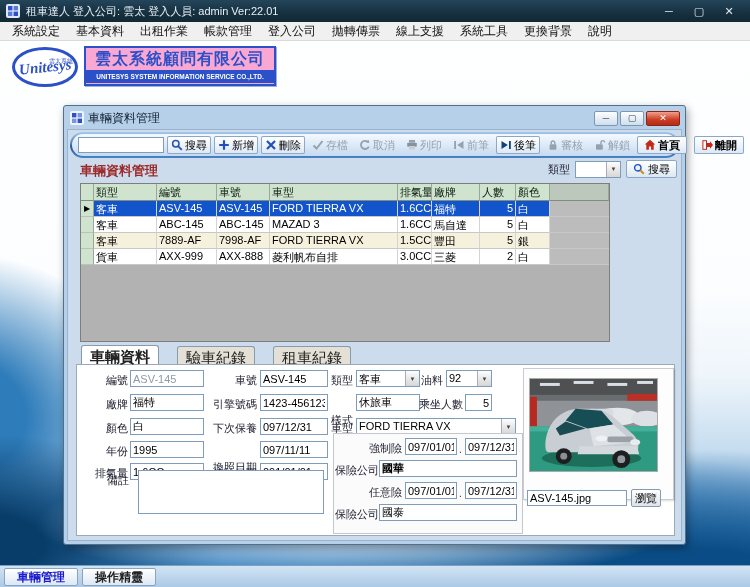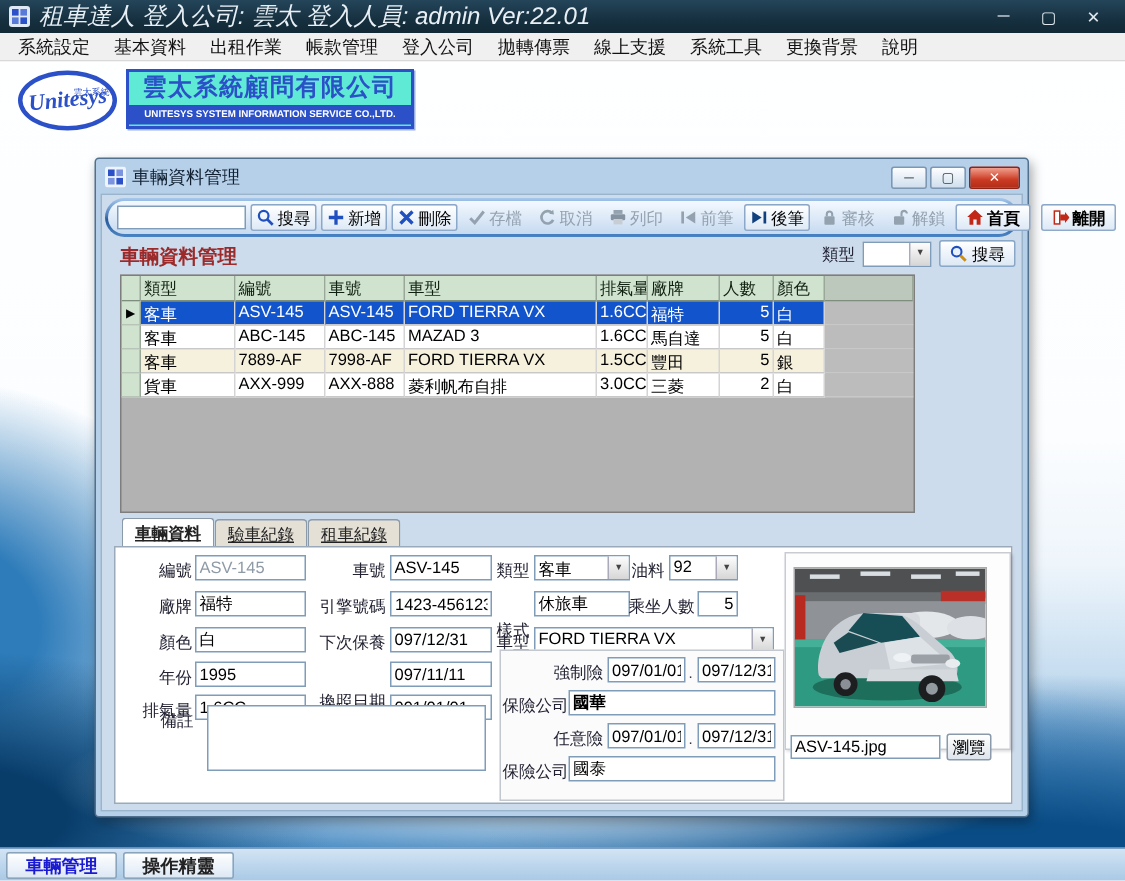--- a/index.html
+++ b/index.html
@@ -3,21 +3,21 @@
 <meta charset="utf-8">
 <style>
   * { box-sizing: border-box; margin:0; padding:0; }
   html,body { width:750px; height:587px; overflow:hidden; }
   body { font-family:"Liberation Sans","DejaVu Sans",sans-serif; font-size:11px; position:relative; background:#fff; }
 
   
   .titlebar { position:absolute; left:0; top:0; width:750px; height:22px;
     background:linear-gradient(180deg,#24455a 0%,#16303f 60%,#122835 100%);
     display:flex; align-items:center; padding:0 6px; gap:6px; }
-  .titlebar-text { color:#e8f0f6; font-size:16px;font-style:italic; }
+  .titlebar-text { color:#e8f0f6; font-size:11px; }
   .win-ctrls { margin-left:auto; display:flex; }
   .win-ctrl { width:30px; height:20px; color:#dfe8ee; font-size:11px; display:flex; align-items:center; justify-content:center; }
   .menubar { position:absolute; left:0; top:22px; width:750px; height:19px; background:#f0f0f0;
     border-bottom:1px solid #d9d9d9; display:flex; align-items:center; padding-left:4px; }
   .menu-item { padding:0 8px; font-size:12px; color:#111; height:19px; line-height:19px; }
 
   
   .desktop { position:absolute; left:0; top:41px; width:750px; height:524px;
     background:
       radial-gradient(60% 16% at 48% 92%, rgba(255,255,255,.95), rgba(255,255,255,0) 72%),
@@ -26,21 +26,21 @@
       radial-gradient(65% 36% at 92% 106%, #0a4d86 25%, rgba(10,77,134,0) 78%),
       radial-gradient(120% 52% at 50% 118%, #1668ac 30%, #5ea0d8 58%, rgba(200,225,245,0) 82%),
       linear-gradient(180deg,#feffff 0%,#fbfdff 48%,#eef5fb 64%,#c6ddf0 78%,#84b7e2 90%,#3f84c2 100%); }
 
   
   .logo-oval { position:absolute; left:12px; top:47px; width:66px; height:40px; background:#fff;
     border:3px solid #2b50c8; border-radius:50%; box-shadow:0 0 0 1px #fff inset; overflow:hidden; }
   .logo-script { font-family:"Liberation Serif","DejaVu Serif",serif; font-style:italic; font-weight:bold;
     color:#2b50c8; font-size:15px; position:absolute; left:4px; top:9px; transform:rotate(-6deg); }
   .logo-sub { position:absolute; right:2px; top:7px; font-size:6px; color:#2b50c8; }
-  .company-box { position:absolute; left:84px; top:46px; width:192px; height:40px; background:#5eead4;
+  .company-box { position:absolute; left:84px; top:46px; width:192px; height:40px; background:#f9a8d4;
     border:2px solid #2b50c8; box-shadow:1px 1px 0 #9ab0e0; }
   .company-zh { color:#2b50c8; font-weight:bold; font-size:16px; text-align:center; letter-spacing:1px; line-height:22px; white-space:nowrap; }
   .company-en { background:#2b50c8; color:#fff; font-size:6.5px; font-weight:bold; text-align:center; line-height:13px; white-space:nowrap; }
 
   
   .win { position:absolute; left:63px; top:105px; width:623px; height:440px;
     border:1px solid #50708e; background:#b6d0ea; padding:3px; border-radius:3px;
     box-shadow:2px 3px 8px rgba(0,0,0,.35); }
   .win-titlebar { height:20px; display:flex; align-items:center; gap:4px; padding:0 2px 2px 3px; }
   .win-title { font-size:12px; color:#102030; }
@@ -88,22 +88,22 @@
     font-size:8px; color:#000; display:flex; align-items:center; justify-content:center; }
   .gc { background:#fff; border-right:1px solid #d4d4d4; border-bottom:1px solid #c8c8c8;
     font-size:11px; padding:1px 2px; overflow:hidden; white-space:nowrap; }
   .gc.num { text-align:right; }
   .gfill { background:#bcbcbc; border-bottom:1px solid #c8c8c8; }
   .grow.alt .gc { background:#f6f1dd; }
   .grow.sel .gc { background:#1254cc; color:#fff; }
 
   
   .tabs { position:absolute; left:13px; top:216px; height:18px; display:flex; }
-  .tab { height:18px; padding:2px 8px 0; font-size:11px; border:1px solid #8a9aaa; border-bottom:none;
-    border-radius:3px 3px 0 0; background:#e4e0d6; margin-right:0; color:#222;text-decoration:underline; }
+  .tab { height:18px; padding:2px 8px 0; font-size:15px; border:1px solid #8a9aaa; border-bottom:none;
+    border-radius:3px 3px 0 0; background:#e4e0d6; margin-right:18px; color:#222; }
   .tab.active { background:#fff; height:19px; margin-top:-1px; font-weight:bold; position:relative; z-index:2; }
 
   
   .form-panel { position:absolute; left:8px; top:234px; width:599px; height:172px; background:#fff;
     border:1px solid #9aaabb; }
   .fl { position:absolute; font-size:11px; color:#223; text-align:right; white-space:nowrap; }
   .fi { position:absolute; height:17px; border:1px solid #7f9db9; font-size:11px; padding:0 2px;
     font-family:"Liberation Sans","DejaVu Sans",sans-serif; background:#fff; color:#000; }
   .fi.ro { color:#8e9aa6; }
   .fi.num { text-align:right; }

